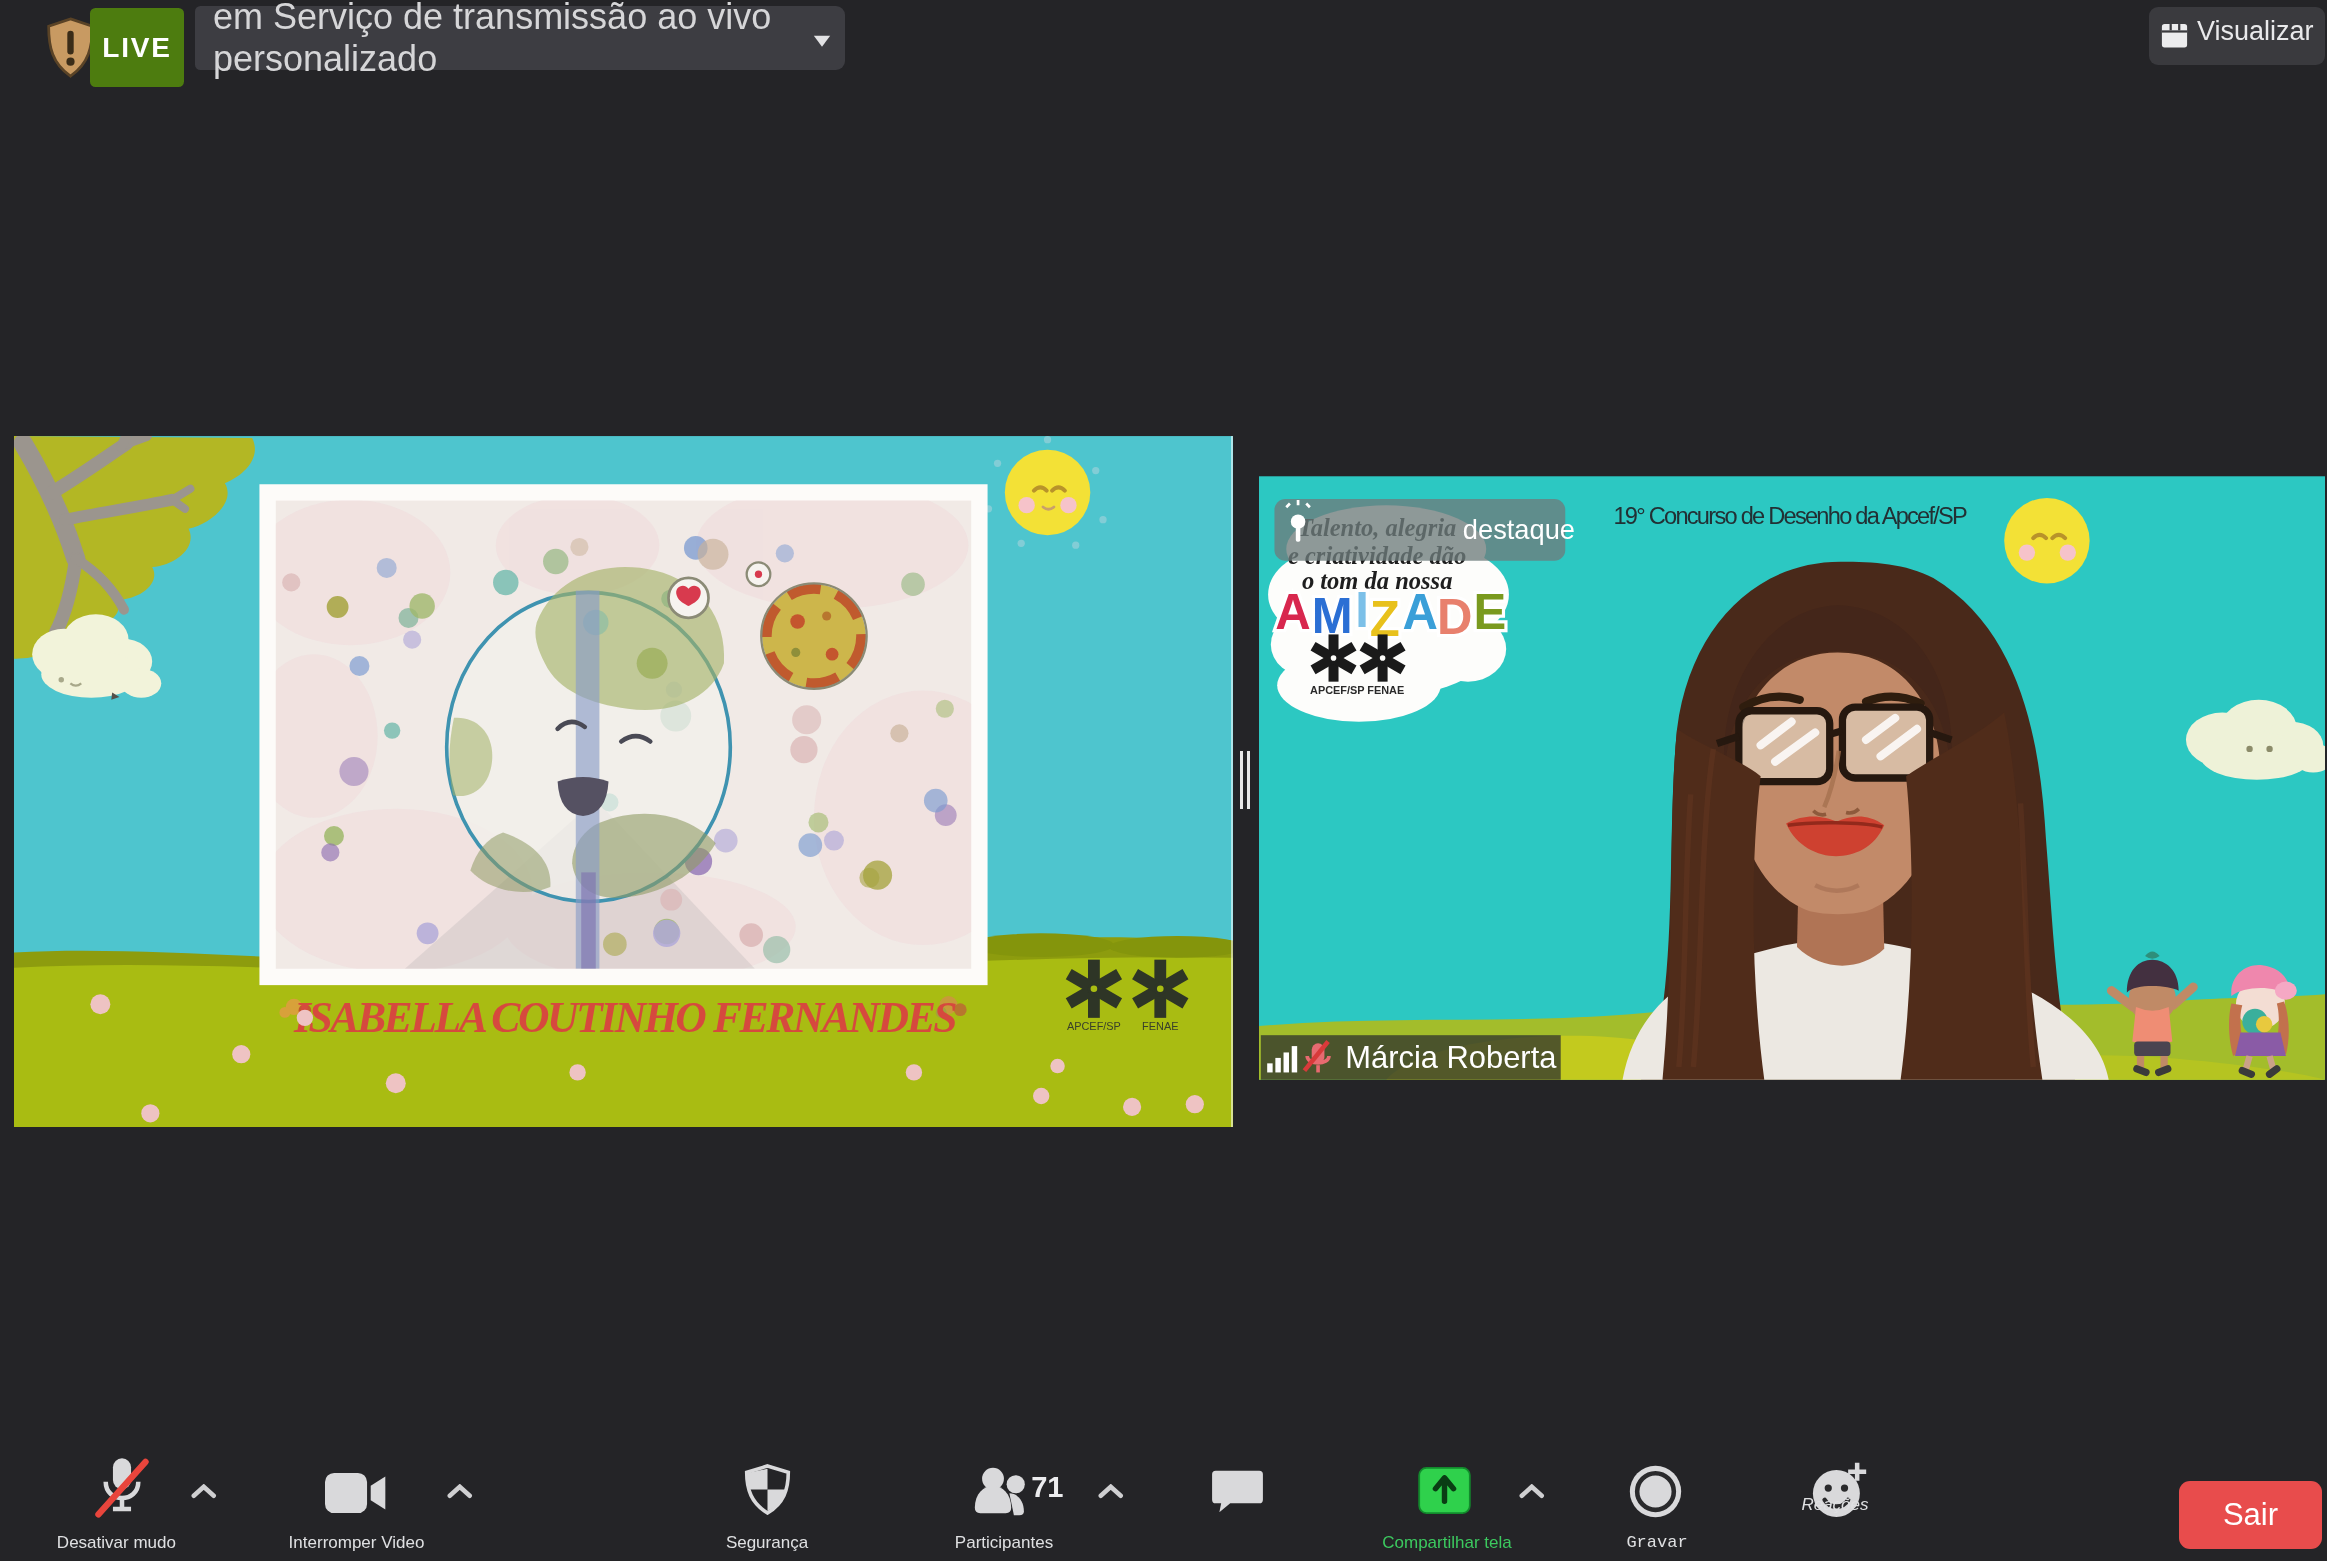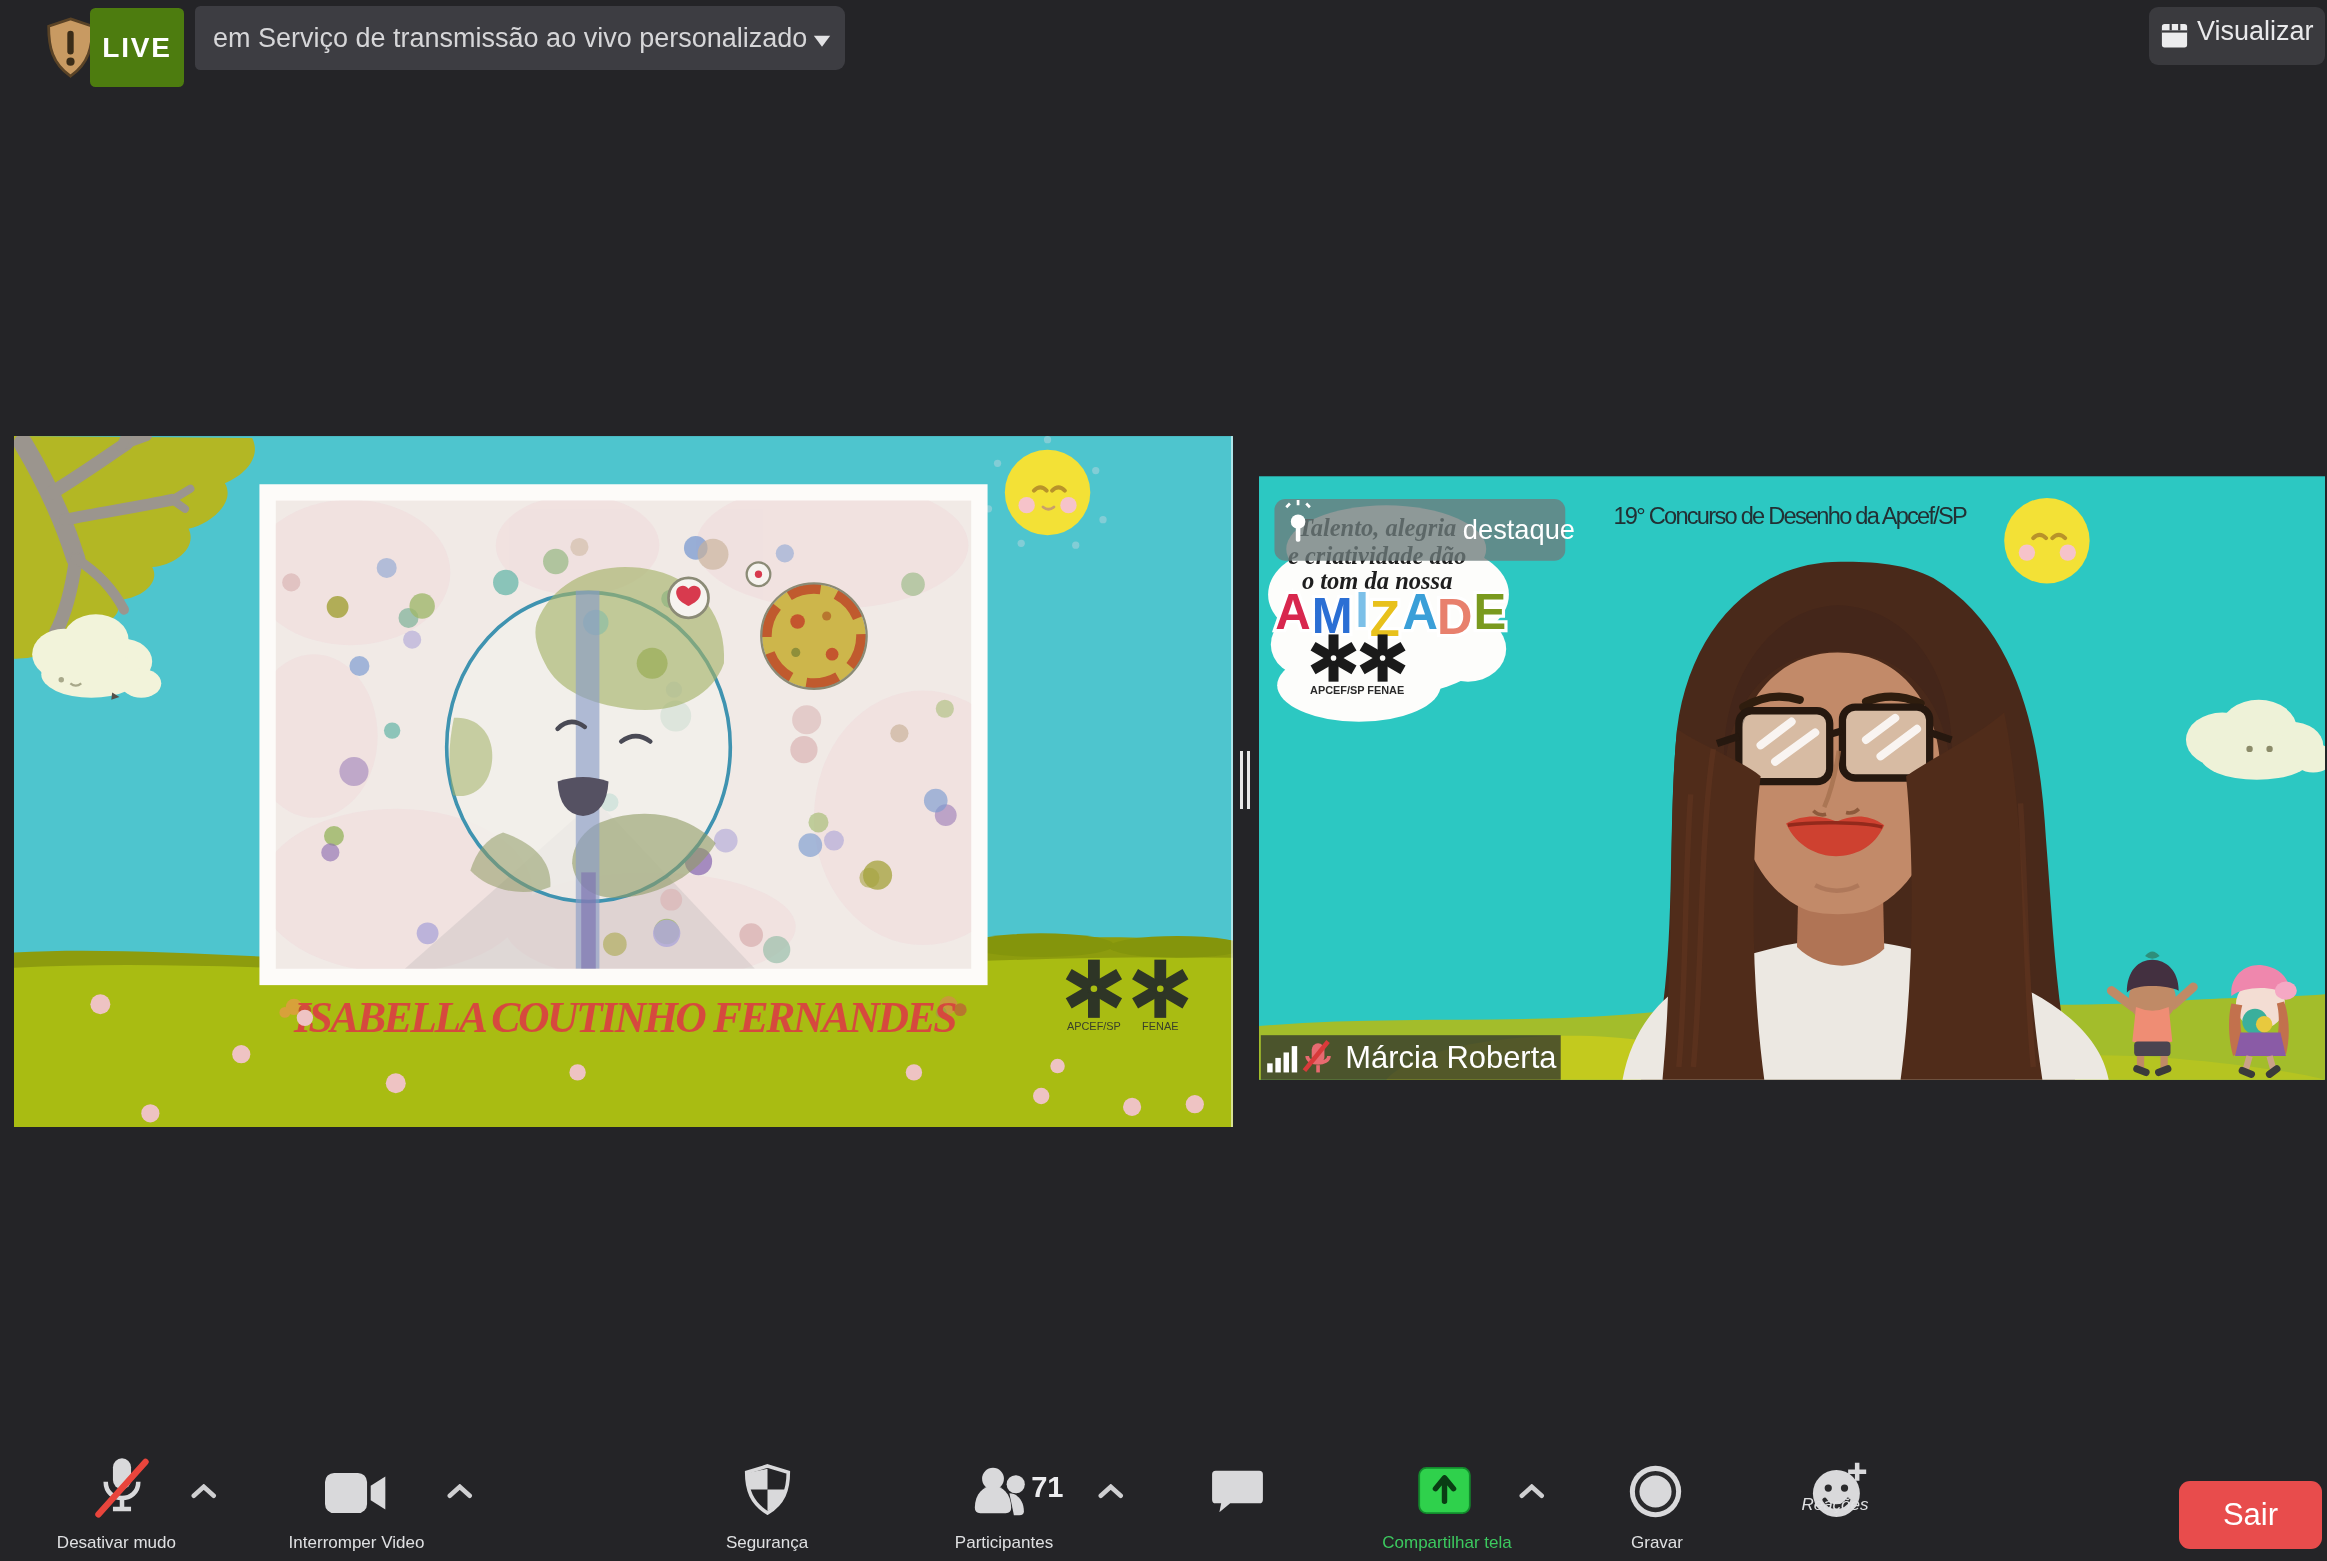--- a/index.html
+++ b/index.html
@@ -15,21 +15,21 @@
   <path d="M28 3 L52 11 C52 34 48 52 28 66 C8 52 4 34 4 11 Z" fill="#c89a62" stroke="#5a4326" stroke-width="3"></path>
   <rect x="24.5" y="16" width="7" height="26" rx="3.5" fill="#3a2c18"></rect>
   <circle cx="28" cy="50" r="4.5" fill="#3a2c18"></circle>
 </svg>
 
 <div class="abs" style="left:90px;top:8.2px;width:94px;height:79px;background:#4d7c0f;border-radius:5.5px;
      display:flex;align-items:center;justify-content:center;color:#fff;font-weight:bold;
      font-size:28px;letter-spacing:1.8px;">LIVE</div>
 
 <div class="abs" style="left:195px;top:6.4px;width:650px;height:64px;background:#3d3d42;
-     border-radius:5.5px 9px 9px 5.5px;display:flex;align-items:center;color:#d6d6d8;font-size:27px;">
+     border-radius:5.5px 9px 9px 5.5px;display:flex;align-items:center;color:#d6d6d8;font-size:36px;">
   <span style="margin-left:18px;">em Serviço de transmissão ao vivo personalizado</span>
 </div>
 <svg class="abs" style="left:812px;top:34px" width="20" height="14.5" viewBox="0 0 22 16">
   <path d="M2 2 L20 2 L11 14 Z" fill="#e2e2e4"></path>
 </svg>
 
 <div class="abs" style="left:2149px;top:7.3px;width:176px;height:58px;background:#3a3a3e;border-radius:9px;"></div>
 <svg class="abs" style="left:2161px;top:23px" width="27" height="25.5" viewBox="0 0 30 28">
   <rect x="1" y="1" width="28" height="26" rx="3" fill="#ececee"></rect>
   <rect x="1" y="8" width="28" height="2.5" fill="#3a3a3e"></rect>
@@ -406,21 +406,21 @@
 <svg class="abs" style="left:1418px;top:1467px" width="53" height="47" viewBox="0 0 58 52">
   <rect x="1" y="1" width="56" height="50" rx="8" fill="#2fd14c" stroke="#128a2c" stroke-width="2"></rect>
   <path d="M29,38 L29,16 M29,12 L19,24 M29,12 L39,24" stroke="#0a3d14" stroke-width="6" fill="none" stroke-linecap="round"></path>
 </svg>
 <div class="lbl" style="left:1345px;top:1533px;width:204px;color:#3cc95f;">Compartilhar tela</div>
 
 <svg class="abs" style="left:1628px;top:1464px" width="55" height="55" viewBox="0 0 60 60">
   <circle cx="30" cy="30" r="28" fill="#d9d9db"></circle>
   <circle cx="30" cy="30" r="20" fill="none" stroke="#2a2a2c" stroke-width="5"></circle>
 </svg>
-<div class="lbl" style="left:1566px;top:1533px;width:182px;">Gravar</div>
+<div class="lbl" style="left:1566px;top:1533px;width:182px;font-family:Liberation Mono, monospace;">Gravar</div>
 
 <svg class="abs" style="left:1812px;top:1460px" width="56" height="58" viewBox="0 0 62 64">
   <circle cx="27" cy="37" r="26" fill="#d9d9db"></circle>
   <circle cx="18" cy="31" r="4" fill="#2a2a2c"></circle>
   <circle cx="36" cy="31" r="4" fill="#2a2a2c"></circle>
   <path d="M14,44 c6,10 20,10 26,0" stroke="#2a2a2c" stroke-width="5" fill="none" stroke-linecap="round"></path>
   <path d="M50,3 L50,23 M40,13 L60,13" stroke="#d9d9db" stroke-width="5"></path>
 </svg>
 <div class="lbl" style="left:1744px;top:1495px;width:182px;font-style:italic;">Reações</div>
 

